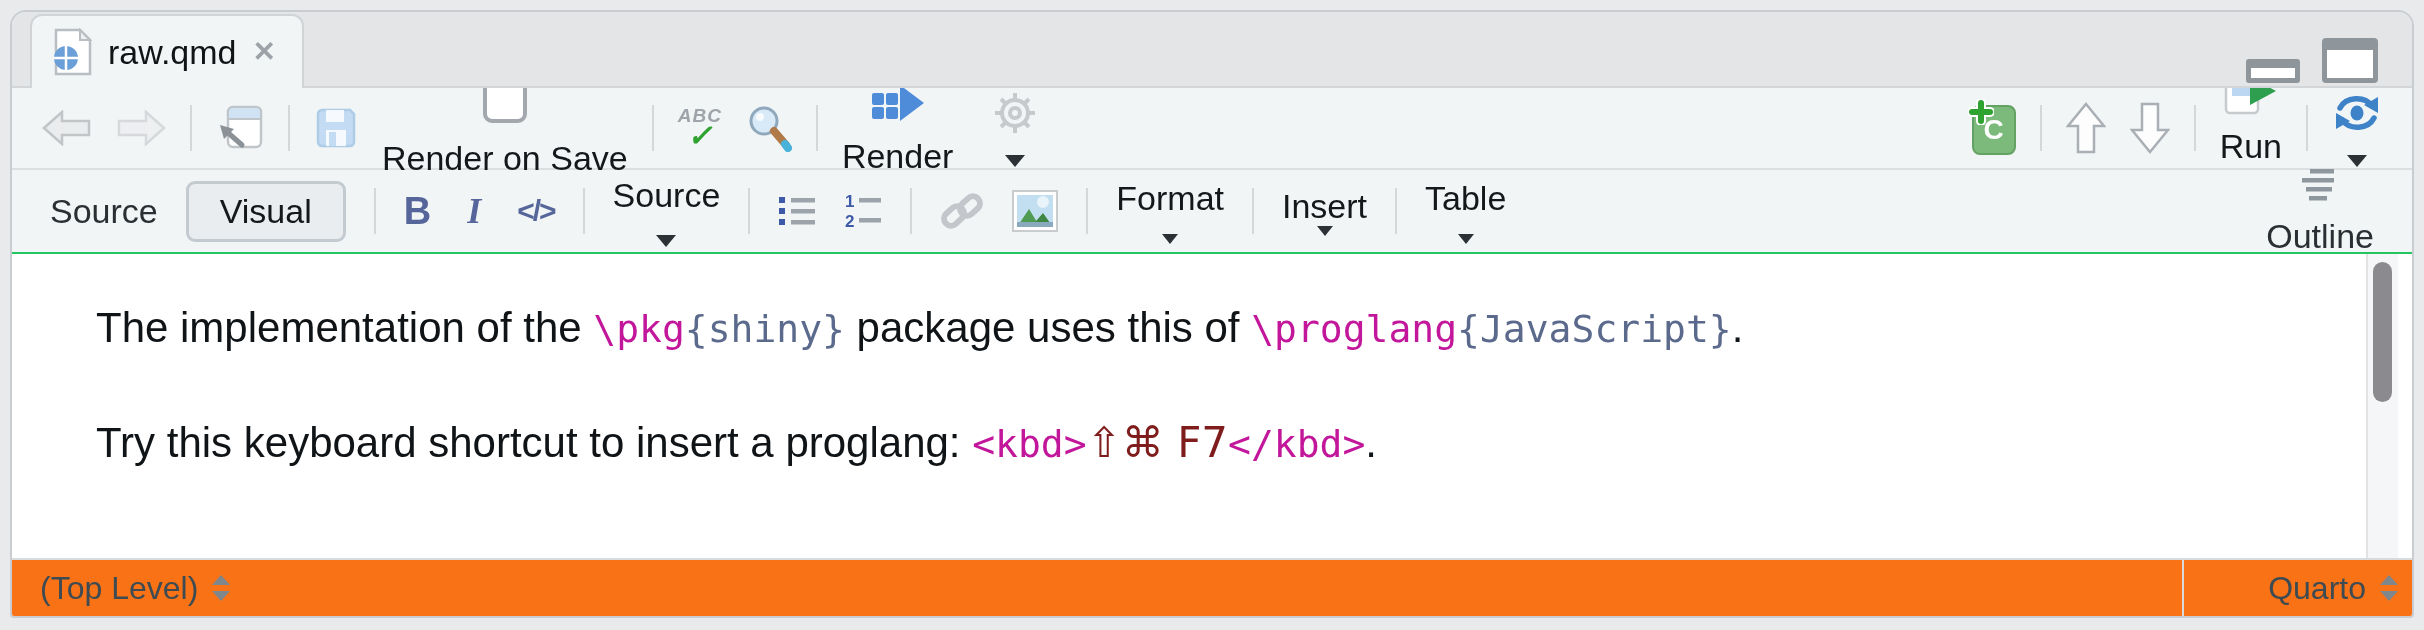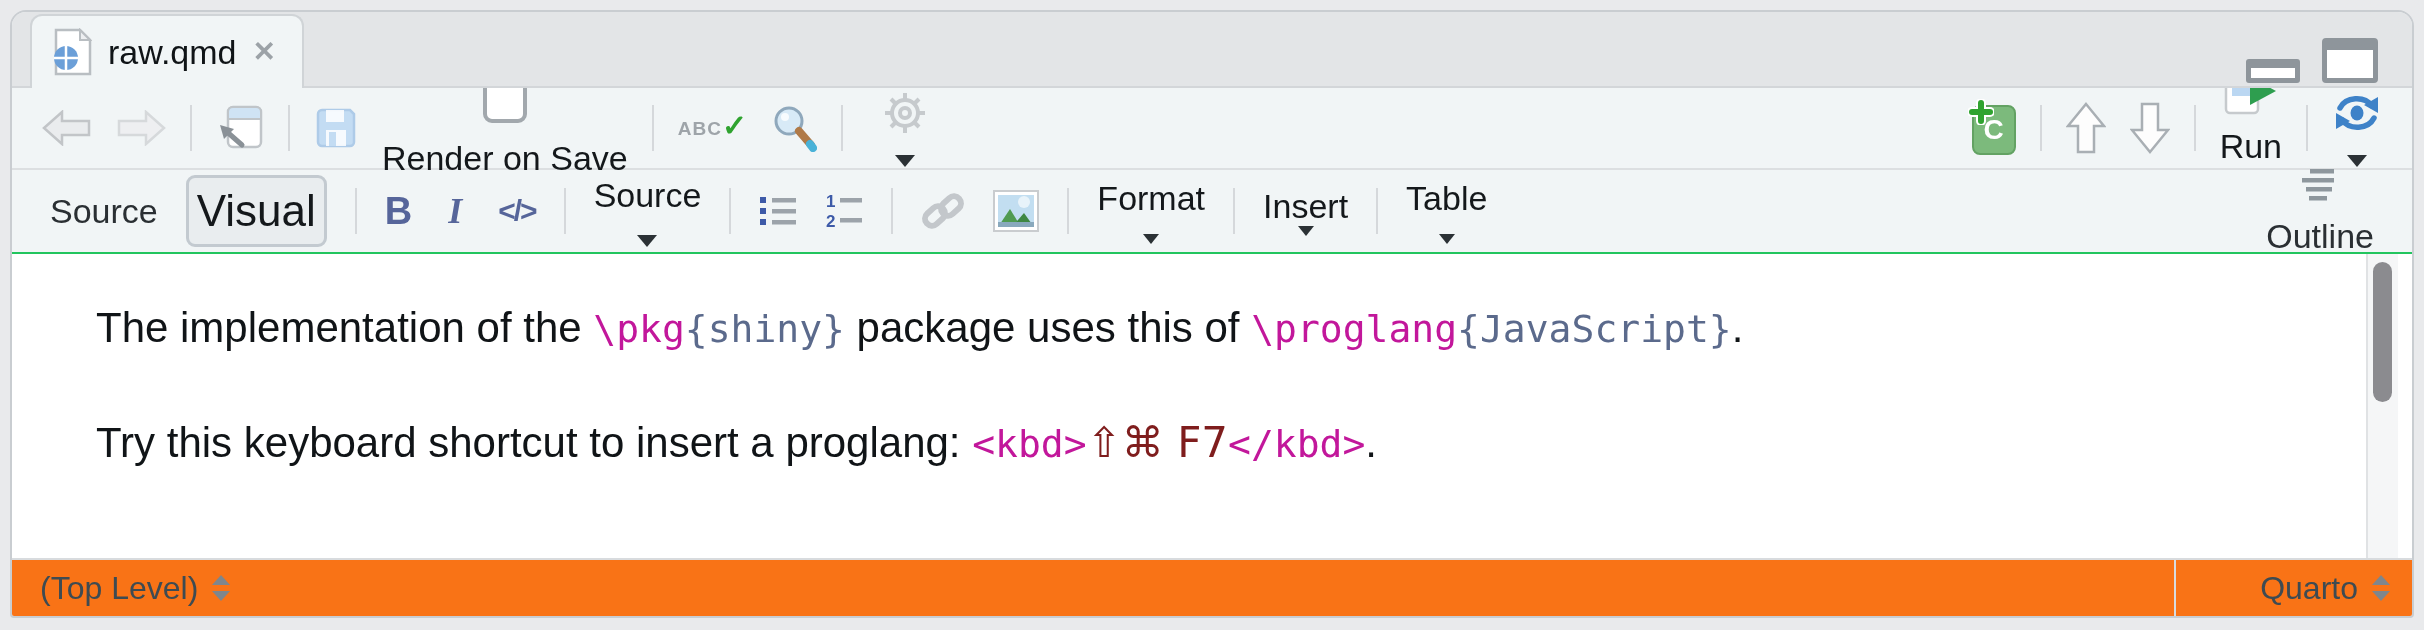--- a/index.html
+++ b/index.html
@@ -34,54 +34,54 @@
   
   .toolbar{display:flex;align-items:center;background:#F1F5F6;}
   .row1{height:80px;flex:0 0 80px;border-bottom:2px solid #DCDFE1;padding:0 30px;gap:24px;}
   .row2{height:82px;flex:0 0 82px;border-bottom:2px solid #22c55e;padding:0 38px;gap:28px;}
   .sep{width:2px;height:46px;background:#D5D8DB;flex:0 0 2px;}
   .tb-btn{display:flex;align-items:center;gap:12px;border:none;background:none;
     font-family:"Liberation Sans",sans-serif;font-size:34px;color:#14181B;padding:0;cursor:default;flex-direction:column;}
   .chev{width:0;height:0;border-left:10px solid transparent;border-right:10px solid transparent;
     border-top:12px solid #2B3135;display:inline-block;}
   .checkbox{width:36px;height:36px;background:#fff;border:4px solid #A2A8AD;border-radius:9px;}
-  .spell{display:flex;flex-direction:row;align-items:center;line-height:1;}
+  .spell{display:flex;flex-direction:column;align-items:center;line-height:1;font-style:italic;}
   .spell .abc{font-size:19px;font-weight:bold;color:#9EA4A9;letter-spacing:1px;}
   .spell .chk{font-size:30px;font-weight:bold;color:#2FA32F;margin-top:-4px;}
   .chunk-wrap{position:relative;width:46px;height:54px;}
   .chunk-c{position:absolute;right:0;bottom:0;width:40px;height:46px;background:#7CBA7C;
     border:2px solid #63A263;border-radius:8px;color:#fff;font-weight:bold;font-size:28px;
     display:flex;align-items:center;justify-content:center;}
   .chunk-plus{position:absolute;left:-2px;top:-2px;}
   .spacer{flex:1 1 auto;}
   
   .src-btn{font-size:34px;color:#2A2F33;}
-  .visual-btn{font-size:44px;color:#14181B;background:#E9EDEF;border:3px solid #C3CAD0;
-    border-radius:9px;padding:8px 8px;}
+  .visual-btn{font-size:34px;color:#14181B;background:#E9EDEF;border:3px solid #C3CAD0;
+    border-radius:9px;padding:8px 31px;}
   .fmt-b{font-weight:bold;font-size:38px;color:#56659A;}
   .fmt-i{font-style:italic;font-size:36px;color:#56659A;font-family:"Liberation Serif",serif;font-weight:bold;}
   .fmt-code{font-weight:bold;font-size:30px;color:#56659A;letter-spacing:-2px;}
   .outline-btn{margin-left:auto;gap:14px;font-size:34px;color:#2A2F33;}
   
   .editor{flex:1 1 auto;background:#FFFFFF;position:relative;padding:48px 120px 0 84px;}
   .editor p{margin:0;font-size:42px;line-height:1.25;color:#101417;white-space:nowrap;}
   .editor p + p{margin-top:62px;}
   .seg-plain{font-family:"Liberation Sans",sans-serif;color:#101417;}
   .seg-cmd{font-family:"DejaVu Sans Mono",monospace;font-size:38px;color:#C2179B;}
   .seg-arg{font-family:"DejaVu Sans Mono",monospace;font-size:38px;color:#5B6A8C;}
   .seg-keys{font-family:"DejaVu Sans","Liberation Sans",sans-serif;color:#7f1d1d;}
   .scroll-track{position:absolute;top:0;right:14px;bottom:0;width:30px;background:#F5F6F7;
     border-left:2px solid #E0E2E4;}
   .scroll-thumb{position:absolute;top:8px;left:5px;width:19px;height:140px;background:#8B8B8F;border-radius:10px;}
   
   .statusbar{height:56px;flex:0 0 56px;background:#f97316;border-top:2px solid #D8DBDE;
     display:flex;align-items:center;font-size:32px;color:#3E4B52;}
   .status-left{flex:1 1 auto;display:flex;align-items:center;gap:12px;padding-left:28px;height:100%;}
   .status-right{flex:0 0 216px;display:flex;align-items:center;justify-content:flex-end;gap:12px;
-    border-left:2px solid #D8DBDE;padding-right:20px;height:100%;}
+    border-left:2px solid #D8DBDE;padding-right:12px;height:100%;}
   svg{display:block;}
 </style>
 </head>
 <body>
 
 <div class="window">
 
   <div class="tabbar">
     <div class="tab">
       <span>
@@ -142,20 +142,32 @@
     </span>
     <span>
       <svg width="46" height="48" viewBox="0 0 46 48">
         <circle cx="18" cy="17" r="13" fill="#D8EAF7" stroke="#8FA8BC" stroke-width="3"></circle>
         <circle cx="14" cy="13" r="4" fill="#FFFFFF" opacity=".8"></circle>
         <line x1="28" y1="27" x2="40" y2="41" stroke="#B07A48" stroke-width="8" stroke-linecap="round"></line>
         <line x1="39" y1="40" x2="42" y2="44" stroke="#49B2D8" stroke-width="8" stroke-linecap="round"></line>
       </svg>
     </span>
     <span class="sep"></span>
+    <button class="tb-btn">
+      <span>
+        <svg width="56" height="44" viewBox="0 0 56 44">
+          <rect x="2" y="12" width="12" height="12" rx="2" fill="#4E8CD9"></rect>
+          <rect x="16" y="12" width="12" height="12" rx="2" fill="#4E8CD9"></rect>
+          <rect x="2" y="26" width="12" height="12" rx="2" fill="#4E8CD9"></rect>
+          <rect x="16" y="26" width="12" height="12" rx="2" fill="#4E8CD9"></rect>
+          <polygon points="30,4 54,22 30,40" fill="#4E8CD9"></polygon>
+        </svg>
+      </span>
+      <span>Render</span>
+    </button>
     <button class="tb-btn" style="gap:18px;margin-left:14px;">
       <span>
         <svg width="48" height="48" viewBox="0 0 48 48">
           <g stroke="#C6CACD" stroke-width="4" fill="none">
             <circle cx="24" cy="24" r="13"></circle>
             <circle cx="24" cy="24" r="5"></circle>
             <line x1="24" y1="4" x2="24" y2="10"></line>
               <line x1="24" y1="38" x2="24" y2="44"></line>
             <line x1="4" y1="24" x2="10" y2="24"></line>
               <line x1="38" y1="24" x2="44" y2="24"></line>

